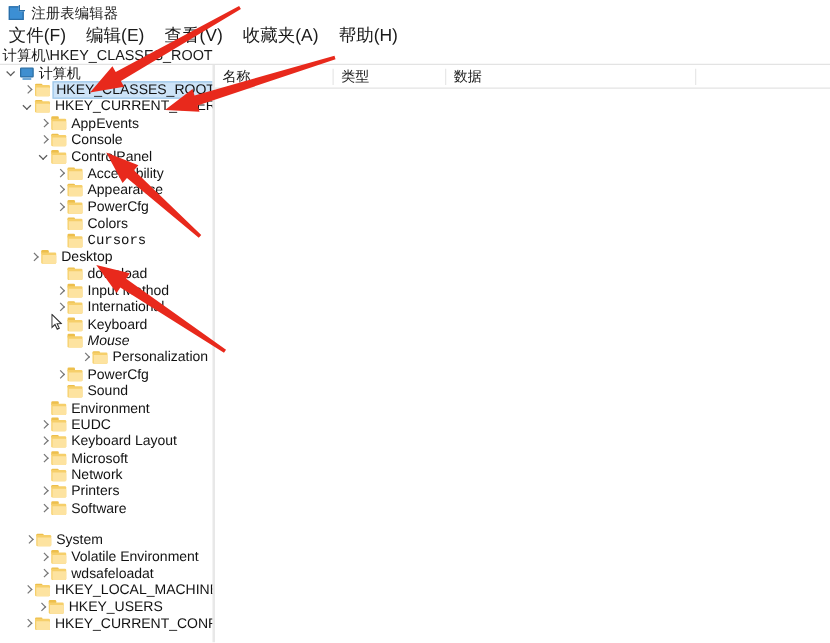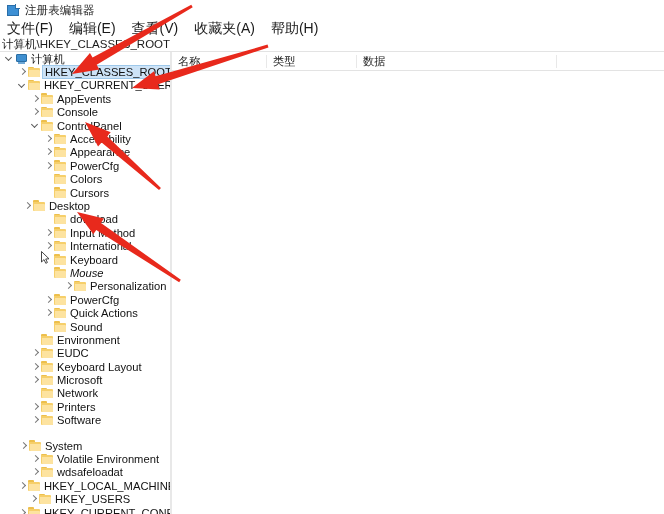--- a/index.html
+++ b/index.html
@@ -378,21 +378,21 @@
         </div>
         <div class="tree-row" style="padding-left: 43px;">
           <span class="twisty "></span>
           <span class="ico folder">
             <span class="tab"></span>
             <span class="back"></span>
             <span class="front"></span>
           </span>
           <span class="label-box">Colors</span>
         </div>
-        <div class="tree-row" style="padding-left: 43px;">
+        <div class="tree-row" style="padding-left: 43px; font-family: Liberation Mono, monospace;">
           <span class="twisty "></span>
           <span class="ico folder">
             <span class="tab"></span>
             <span class="back"></span>
             <span class="front"></span>
           </span>
           <span class="label-box">Cursors</span>
         </div>
         <div class="tree-row" style="padding-left: 22px;">
           <span class="twisty collapsed"></span>
@@ -458,29 +458,20 @@
           <span class="label-box">Personalization</span>
         </div>
         <div class="tree-row" style="padding-left: 43px;">
           <span class="twisty collapsed"></span>
           <span class="ico folder">
             <span class="tab"></span>
             <span class="back"></span>
             <span class="front"></span>
           </span>
           <span class="label-box">PowerCfg</span>
-        </div>
-        <div class="tree-row" style="padding-left: 43px;">
-          <span class="twisty collapsed"></span>
-          <span class="ico folder">
-            <span class="tab"></span>
-            <span class="back"></span>
-            <span class="front"></span>
-          </span>
-          <span class="label-box">Quick Actions</span>
         </div>
         <div class="tree-row" style="padding-left: 43px;">
           <span class="twisty "></span>
           <span class="ico folder">
             <span class="tab"></span>
             <span class="back"></span>
             <span class="front"></span>
           </span>
           <span class="label-box">Sound</span>
         </div>

